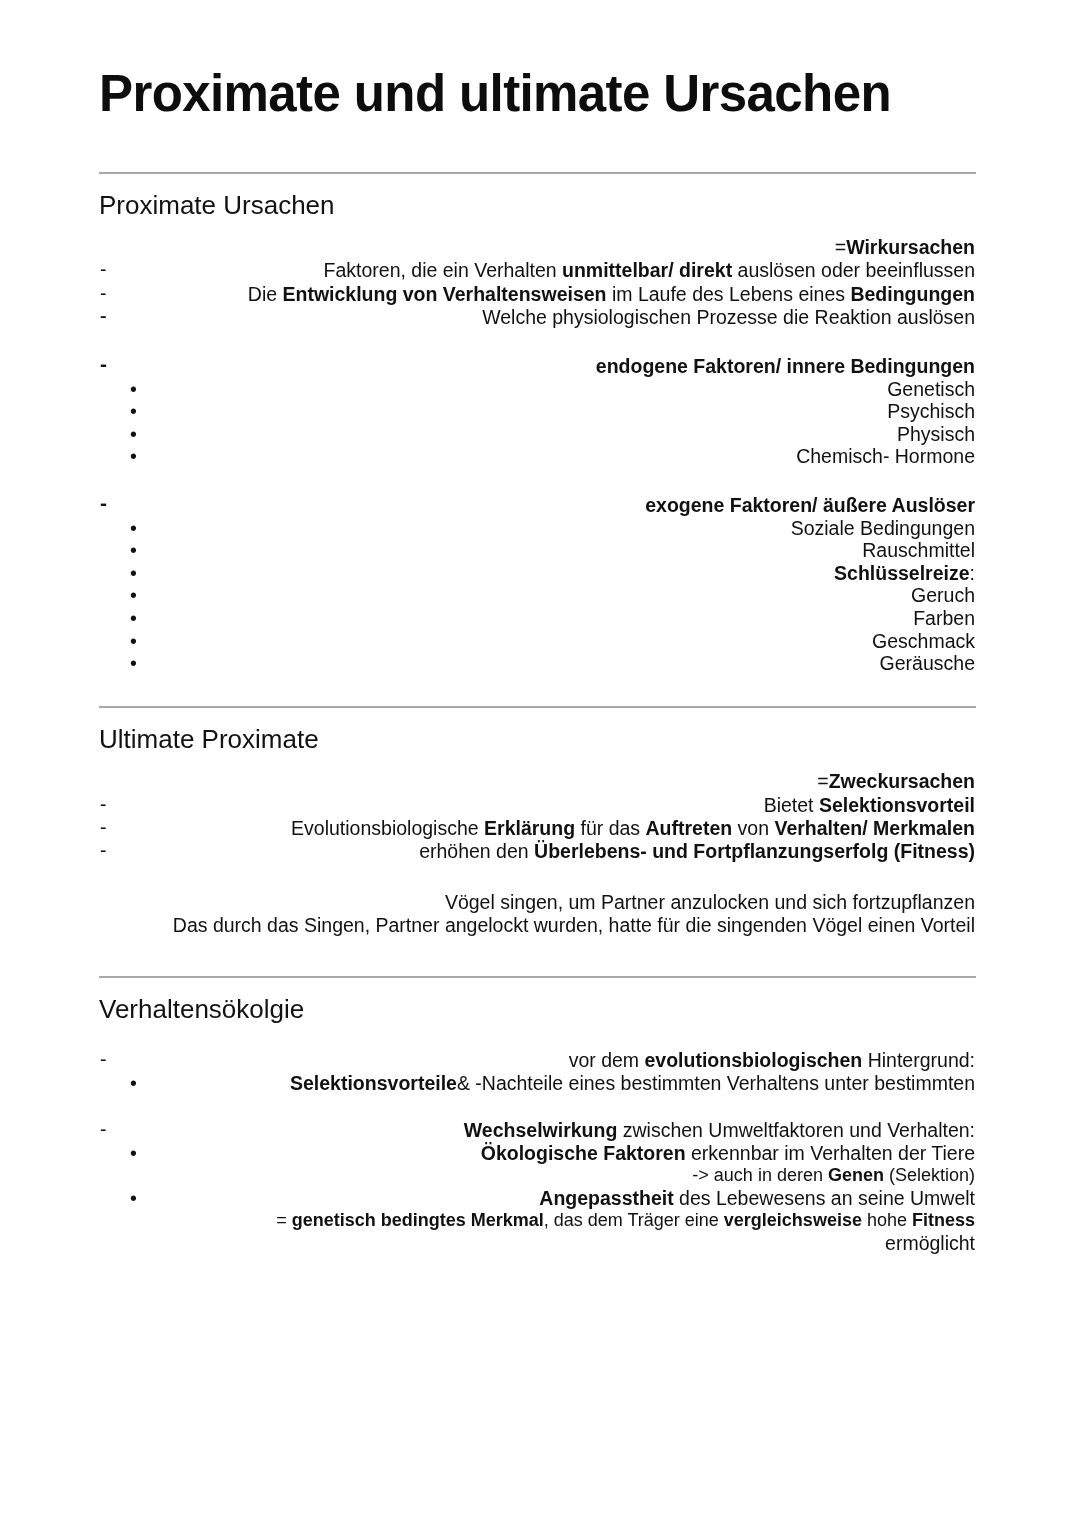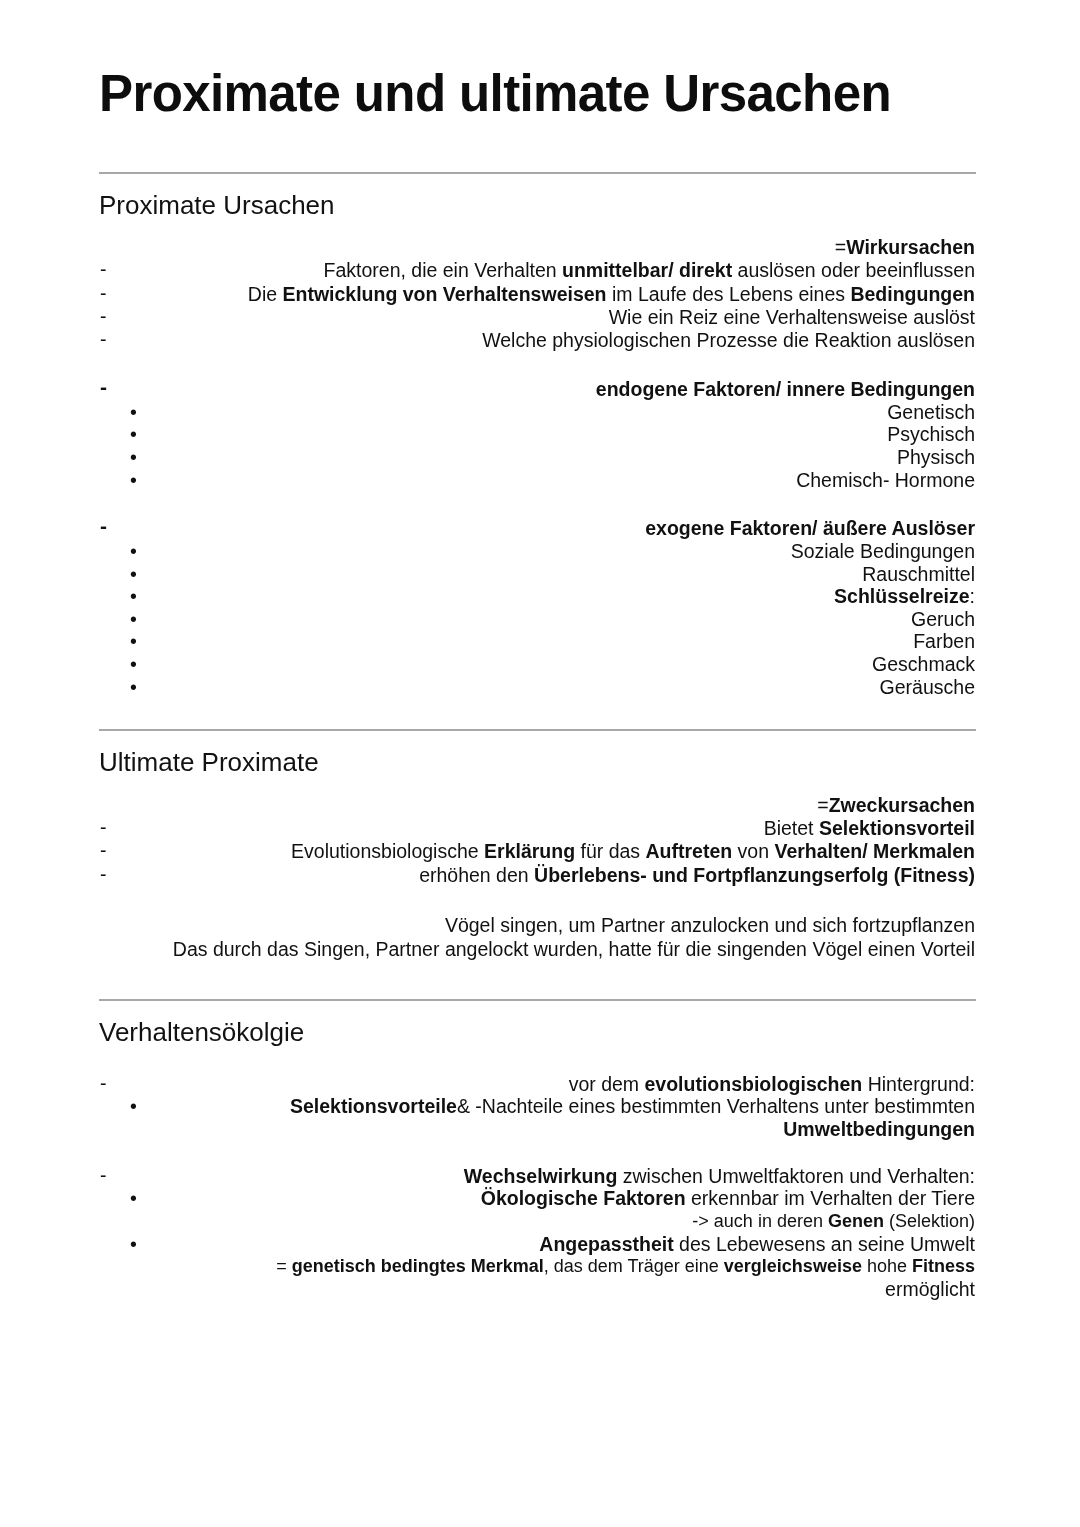--- a/index.html
+++ b/index.html
@@ -171,21 +171,21 @@
       </div>
 
       <div>
         <div class="dash-item">
           <span class="dash">-</span><span><span>Faktoren, die ein Verhalten </span><b>unmittelbar/ direkt</b><span> auslösen oder beeinflussen</span></span>
         </div>
         <div class="dash-item">
           <span class="dash">-</span><span><span>Die </span><b>Entwicklung von Verhaltensweisen</b><span> im Laufe des Lebens eines </span><b>Bedingungen</b></span>
         </div>
         <div class="dash-item">
-          <span class="dash">-</span><span><span>Wie ein Reiz eine Verhaltensweise auslöst</span></span>
+          <span class="dash">-</span>
         </div>
         <div class="dash-item">
           <span class="dash">-</span><span><span>Welche physiologischen Prozesse die Reaktion auslösen</span></span>
         </div>
       </div>
 
       <div class="group">
         <div class="dash-item bold-head">
           <span class="dash">-</span><span>endogene Faktoren/ innere Bedingungen</span>
         </div>
@@ -265,21 +265,21 @@
     <h2 class="section-heading">Verhaltensökolgie</h2>
 
     <div class="block">
 
       <div class="group-sm">
         <div class="dash-item">
           <span class="dash">-</span><span><span>vor dem </span><b>evolutionsbiologischen</b><span> Hintergrund:</span></span>
         </div>
         <ul class="dot-list">
           <li class="dot-item">
-            <span class="dot">•</span><span><b>Selektionsvorteile</b><span>&amp; -Nachteile eines bestimmten Verhaltens unter bestimmten</span></span><b class="cont">Umweltbedingungen</b>
+            <span class="dot">•</span><span><b>Selektionsvorteile</b><span>&amp; -Nachteile eines bestimmten Verhaltens unter bestimmten</span></span>
           </li>
         </ul>
       </div>
 
       <div class="group-sm">
         <div class="dash-item">
           <span class="dash">-</span><span><b>Wechselwirkung</b><span> zwischen Umweltfaktoren und Verhalten:</span></span>
         </div>
         <ul class="dot-list">
           <li class="dot-item">

